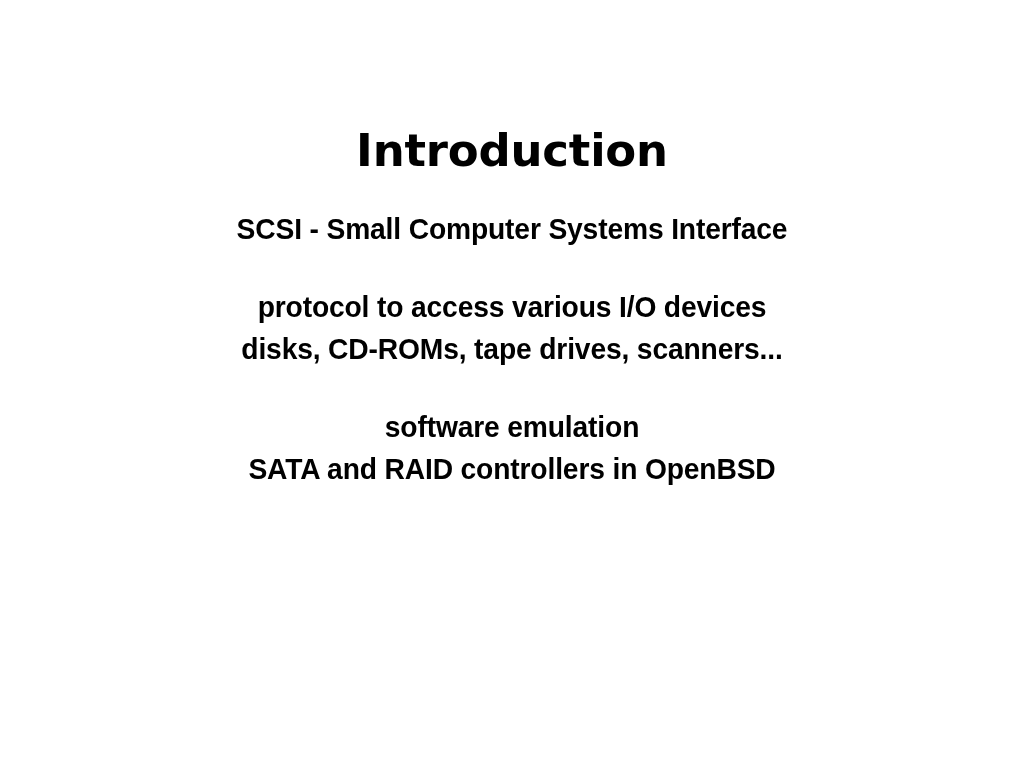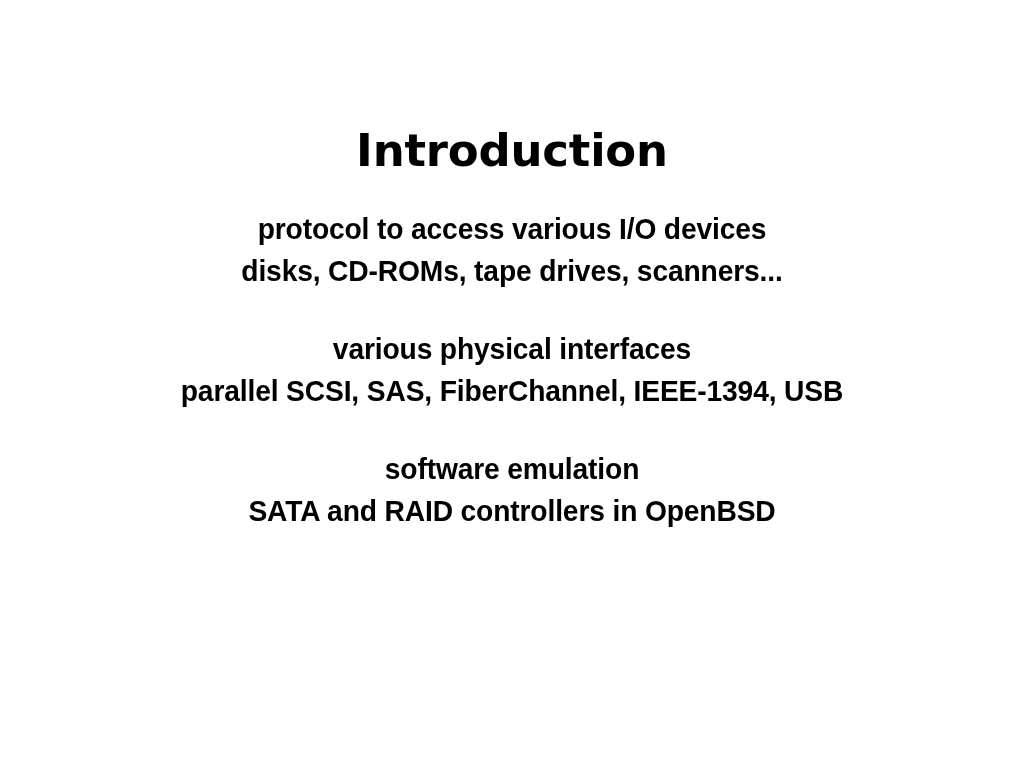--- a/index.html
+++ b/index.html
@@ -76,30 +76,29 @@
 </style>
 </head>
 <body>
 
 <div class="slide">
 
   <h1 class="slide-title">Introduction</h1>
 
   <div class="body-area">
 
+    <div class="para">
+      <span class="line">SCSI - Small Computer Systems Interface</span>
+    </div>
 
     <div class="para">
       <span class="line">protocol to access various I/O devices</span>
       <span class="line">disks, CD-ROMs, tape drives, scanners...</span>
     </div>
 
-    <div class="para">
-      <span class="line">various physical interfaces</span>
-      <span class="line">parallel SCSI, SAS, FiberChannel, IEEE-1394, USB</span>
-    </div>
 
     <div class="para">
       <span class="line">software emulation</span>
       <span class="line">SATA and RAID controllers in OpenBSD</span>
     </div>
 
   </div>
 
 </div>
 

